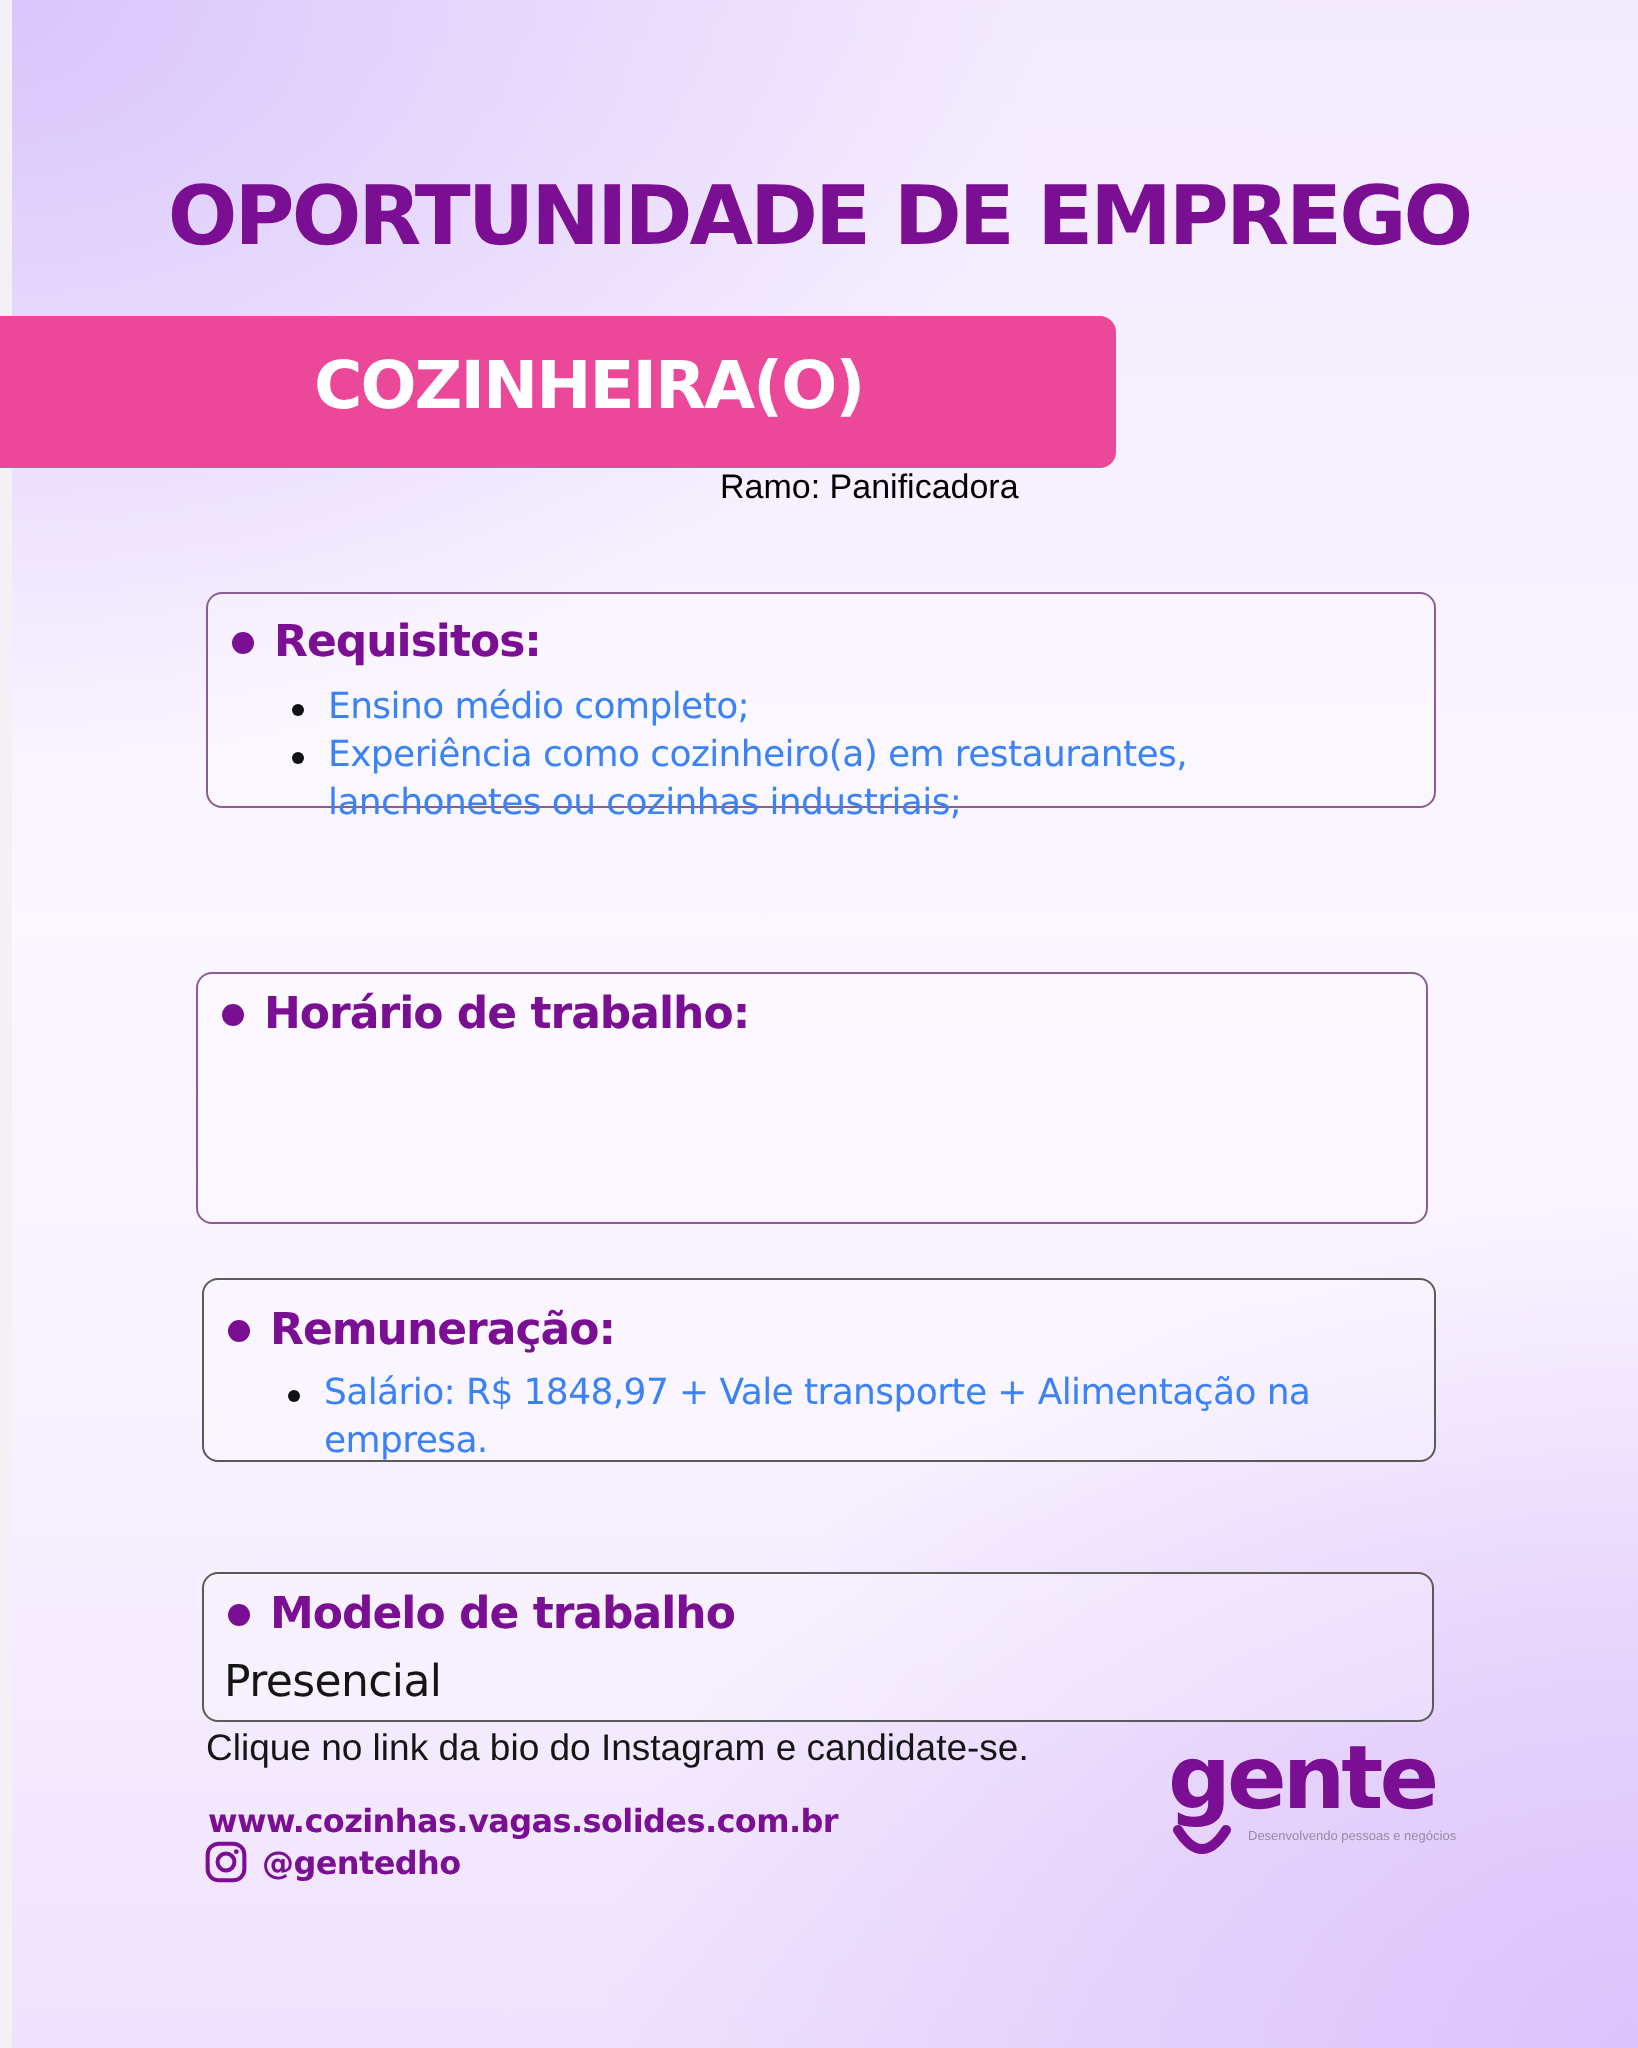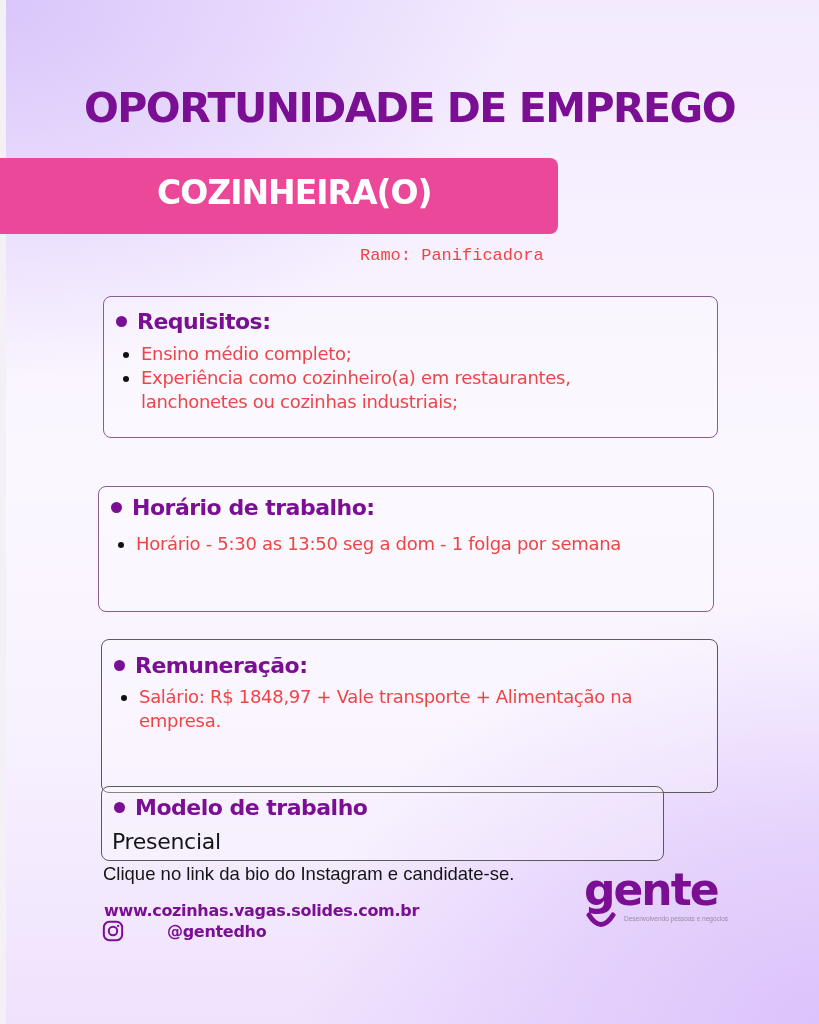--- a/index.html
+++ b/index.html
@@ -33,46 +33,46 @@
     }
     .job-title {
       position: absolute; left: 157px; top: 15px;
       font-family: "DejaVu Sans", sans-serif;
       font-weight: bold;
       font-size: 33px;
       letter-spacing: -1px;
       color: #ffffff;
     }
     .ramo {
-      position: absolute; left: 360px; top: 246px;
-      font-family: Liberation Mono, monospace;
-      font-size: 17px; color: #ef4444;
+      position: absolute; left: 360px; top: 234px;
+      font-family: Liberation Sans, sans-serif;
+      font-size: 17px; color: #000000;
     }
     .card {
       position: absolute;
       border: 1px solid #8a5e95;
       border-radius: 8px;
       background: rgba(255,255,255,0.25);
     }
     .card.dark { border-color: #5a5a5a; }
     .card-head {
       position: absolute; left: 12px;
       display: flex; align-items: center;
       font-family: "DejaVu Sans", sans-serif;
       font-weight: bold; font-size: 22px; letter-spacing: -0.5px;
       color: #7a0f93;
     }
     .head-dot {
       width: 11px; height: 11px; border-radius: 50%;
       background: #7a0f93; margin-right: 10px; flex: none;
     }
     .bullets {
-      position: absolute; left: 17px; list-style: none;
+      position: absolute; left: 40px; list-style: none;
       font-family: "DejaVu Sans", sans-serif;
-      font-size: 18px; line-height: 24px; color: #ef4444;
+      font-size: 18px; line-height: 24px; color: #3b82f6;
       letter-spacing: -0.3px;
     }
     .bullets li { position: relative; padding-left: 20px; }
     .bullets li::before {
       content: ""; position: absolute; left: 2px; top: 10px;
       width: 6px; height: 6px; border-radius: 50%; background: #111;
     }
     .plain {
       position: absolute; left: 10px;
       font-family: "DejaVu Sans", sans-serif;
@@ -93,21 +93,20 @@
       position: absolute; left: 102px; top: 920px;
       display: flex; align-items: center;
     }
     .insta-icon {
       width: 22px; height: 22px; margin-right: 7px;
     }
     .insta-handle {
       font-family: "DejaVu Sans", sans-serif;
       font-weight: bold; font-size: 16px; letter-spacing: -0.3px;
       color: #7a0f93;
-      margin-left: 36px;
     }
     .logo {
       position: absolute; left: 584px; top: 868px; width: 140px; height: 70px;
     }
     .logo-word {
       position: absolute; left: 0; top: -4px;
       font-family: "DejaVu Sans", sans-serif;
       font-weight: bold; font-size: 44px; letter-spacing: -2px;
       color: #7a0f93;
     }
@@ -126,52 +125,49 @@
 <div class="left-edge"></div>
 
 <h1 class="main-title">OPORTUNIDADE DE EMPREGO</h1>
 
 <div class="job-banner">
   <div class="job-title">COZINHEIRA(O)</div>
 </div>
 
 <div class="ramo">Ramo:  Panificadora</div>
 
-<section class="card" style="left:103px; top:296px; width:615px; height:142px;">
+<section class="card" style="left:103px; top:296px; width:615px; height:108px;">
   <div class="card-head" style="top:12px;">
     <span class="head-dot"></span>
     <span>Requisitos:</span>
   </div>
   <ul class="bullets" style="top:45px; width:560px;">
     <li>Ensino médio completo;</li>
     <li>Experiência como cozinheiro(a)  em restaurantes, lanchonetes ou cozinhas industriais;</li>
   </ul>
 </section>
 
 <section class="card" style="left:98px; top:486px; width:616px; height:126px;padding-left:38px;">
   <div class="card-head" style="top:8px;">
     <span class="head-dot"></span>
     <span>Horário de trabalho:</span>
   </div>
-  <ul class="bullets" style="top:45px; width:590px;">
-    <li>Horário - 5:30 as 13:50 seg a dom - 1 folga por semana</li>
-  </ul>
 </section>
 
-<section class="card dark" style="left:101px; top:639px; width:617px; height:154px;">
+<section class="card dark" style="left:101px; top:639px; width:617px; height:92px;">
   <div class="card-head" style="top:13px;">
     <span class="head-dot"></span>
     <span>Remuneração:</span>
   </div>
   <ul class="bullets" style="top:45px; width:575px;">
     <li>Salário: R$ 1848,97 + Vale transporte + Alimentação na empresa.</li>
   </ul>
 </section>
 
-<section class="card dark" style="left:101px; top:786px; width:563px; height:75px;">
+<section class="card dark" style="left:101px; top:786px; width:616px; height:75px;">
   <div class="card-head" style="top:8px;">
     <span class="head-dot"></span>
     <span>Modelo de trabalho</span>
   </div>
   <div class="plain" style="top:42px;">Presencial</div>
 </section>
 
 <div class="cta">Clique no link da bio do Instagram e candidate-se.</div>
 
 <div class="site">www.cozinhas.vagas.solides.com.br</div>

